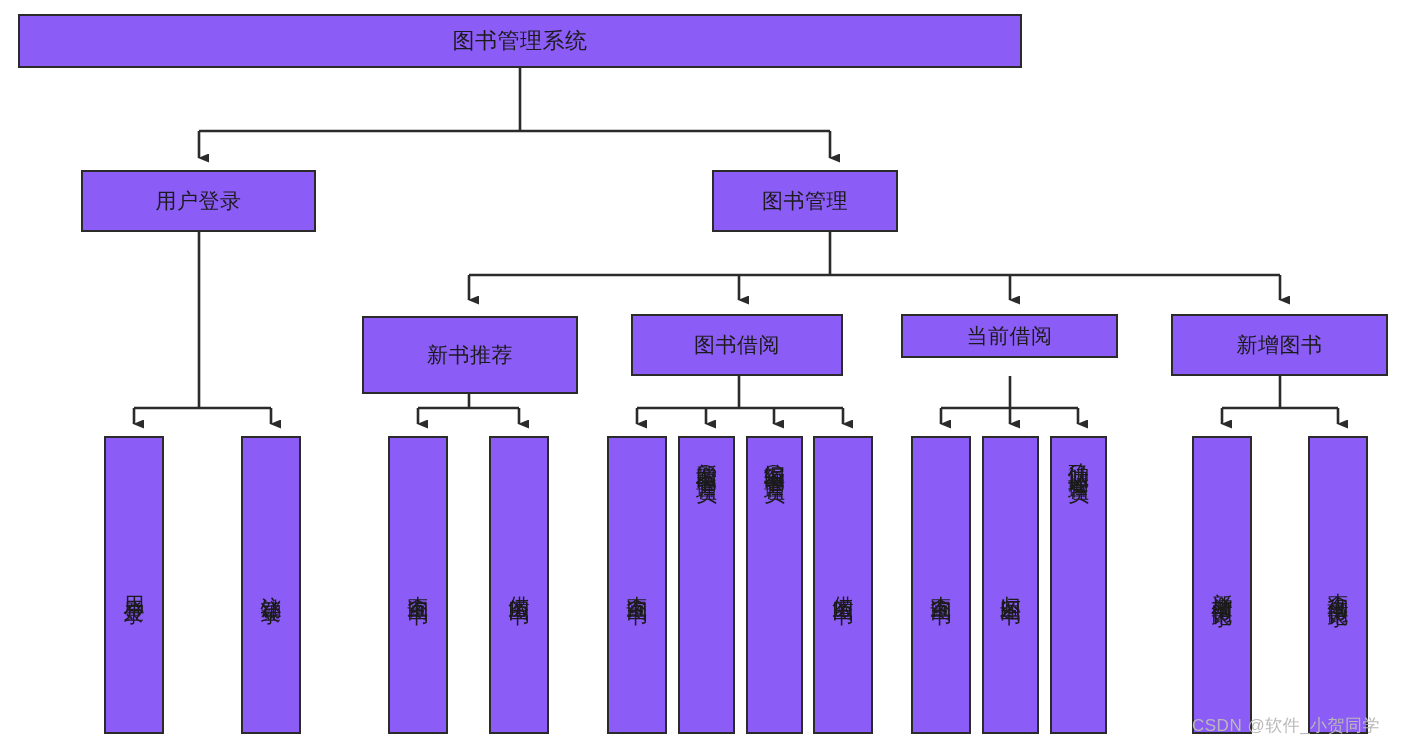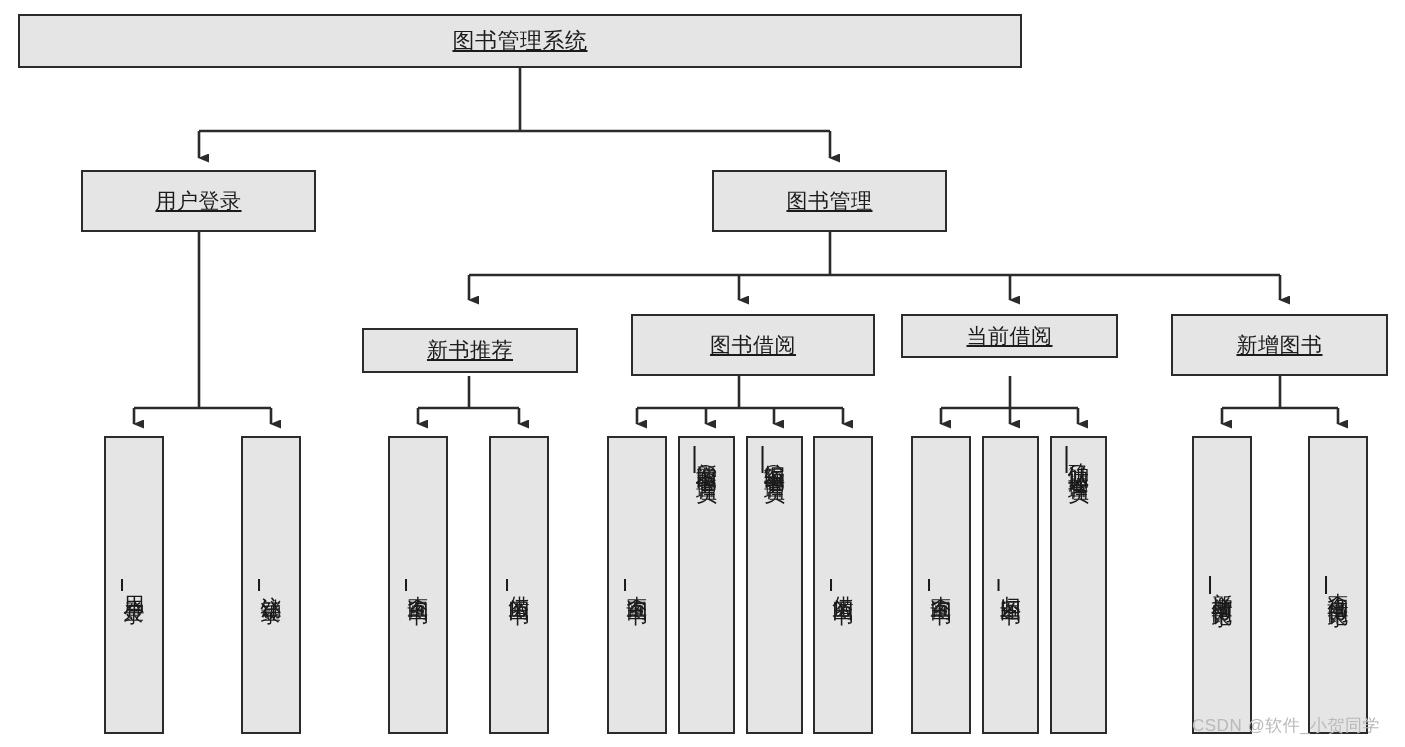--- a/index.html
+++ b/index.html
@@ -24,27 +24,26 @@
   #connector-layer {
     position: absolute;
     top: 0;
     left: 0;
     width: 1405px;
     height: 747px;
     pointer-events: none;
   }
   .node-box {
     position: absolute;
-    background: #e5e5e5;
+    background: #8b5cf6;
     border: 2px solid #2b2b2b;
     display: flex;
     align-items: center;
     justify-content: center;
     color: #1b1b1b;
-    text-decoration: underline;
   }
   .node-label {
     display: block;
     text-align: center;
     line-height: 1.18;
     letter-spacing: 0.5px;
     white-space: nowrap;
   }
   
   .node-h .node-label {
@@ -140,29 +139,29 @@
   </svg>
 
   <div class="node-box node-h node-root" style="left:18px; top:14px; width:1004px; height:54px;">
     <span class="node-label">图书管理系统</span>
   </div>
 
   <div class="node-box node-h" style="left:81px; top:170px; width:235px; height:62px;">
     <span class="node-label">用户登录</span>
   </div>
 
-  <div class="node-box node-h" style="left:712px; top:170px; width:235px; height:62px;">
+  <div class="node-box node-h" style="left:712px; top:170px; width:186px; height:62px;">
     <span class="node-label">图书管理</span>
   </div>
 
-  <div class="node-box node-h" style="left:362px; top:328px; width:216px; height:45px;">
+  <div class="node-box node-h" style="left:362px; top:316px; width:216px; height:78px;">
     <span class="node-label">新书推荐</span>
   </div>
 
-  <div class="node-box node-h" style="left:631px; top:314px; width:244px; height:62px;">
+  <div class="node-box node-h" style="left:631px; top:314px; width:212px; height:62px;">
     <span class="node-label">图书借阅</span>
   </div>
 
   <div class="node-box node-h" style="left:901px; top:314px; width:217px; height:44px;">
     <span class="node-label">当前借阅</span>
   </div>
 
   <div class="node-box node-h" style="left:1171px; top:314px; width:217px; height:62px;">
     <span class="node-label">新增图书</span>
   </div>

